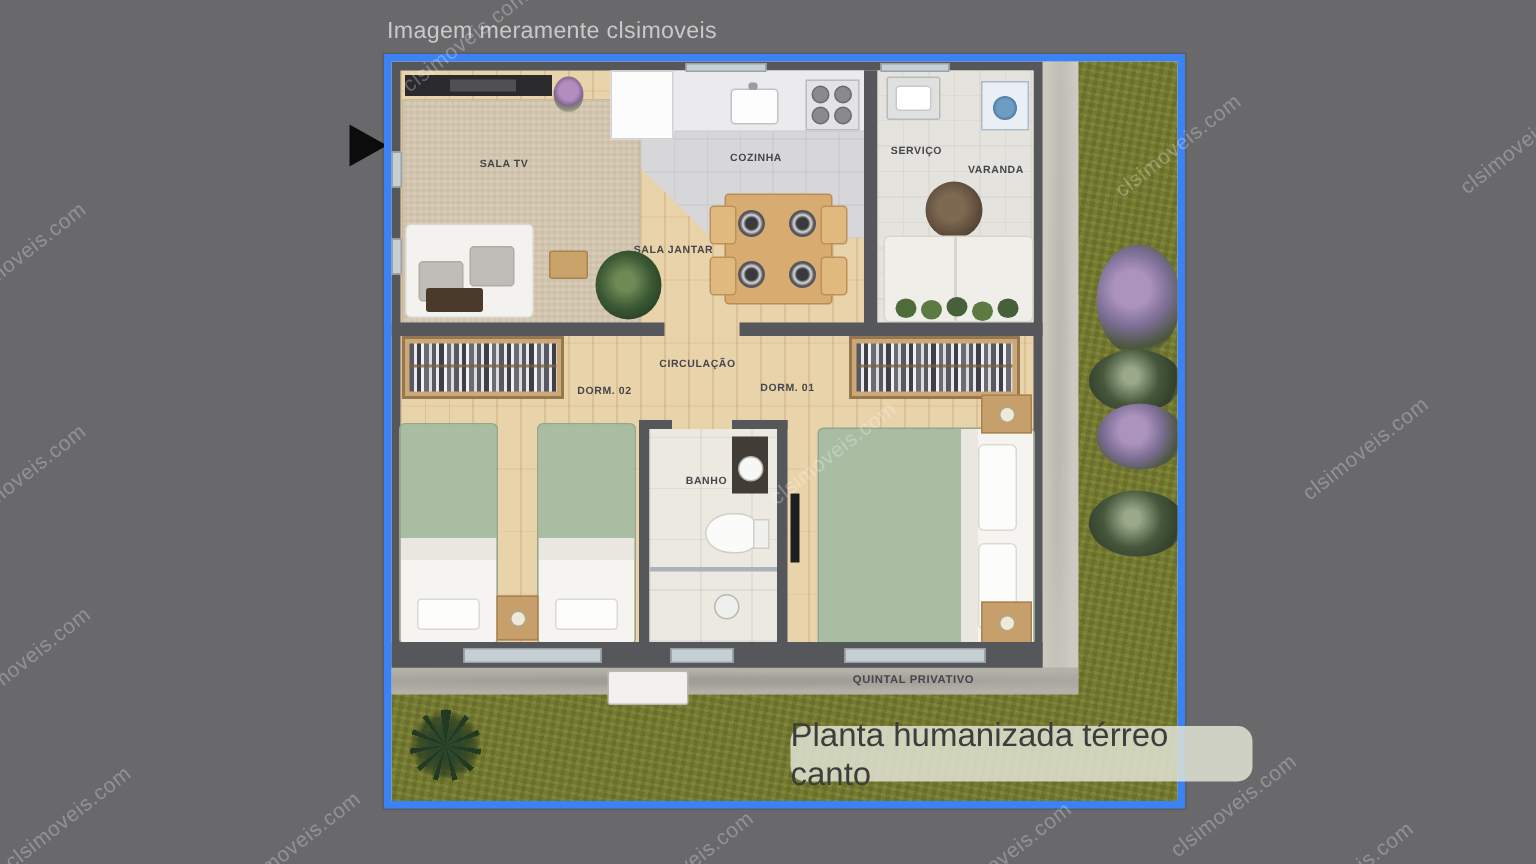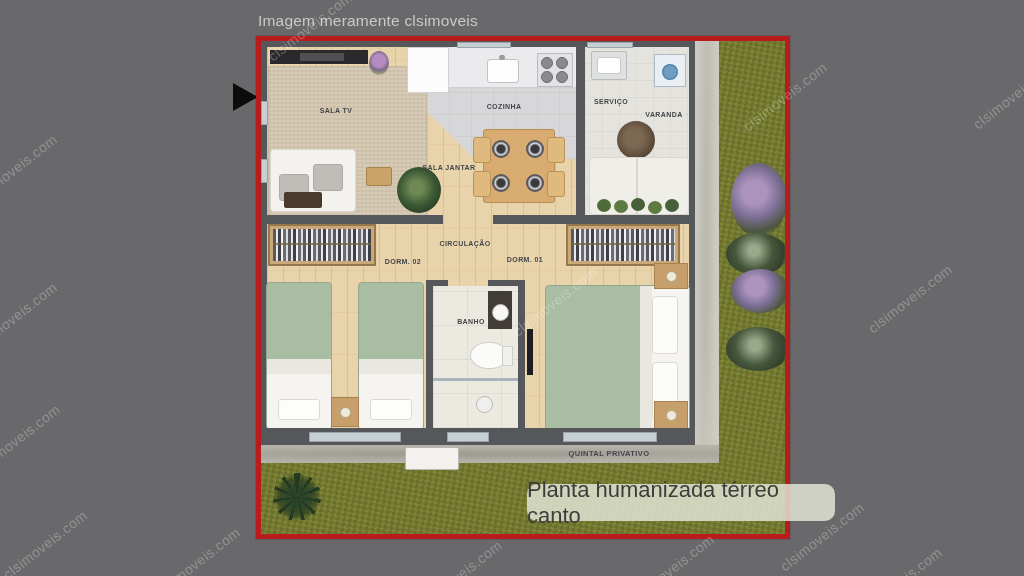--- a/index.html
+++ b/index.html
@@ -8,21 +8,21 @@
 
   
   .disclaimer{position:absolute;left:258px;top:12px;font-size:15.5px;color:#c9c9c9;letter-spacing:.2px;}
 
   
   .nav-arrow{position:absolute;left:233px;top:83px;width:0;height:0;
              border-top:14px solid transparent;border-bottom:14px solid transparent;
              border-left:25px solid #0c0c0c;cursor:pointer;}
 
   
-  .frame{position:absolute;left:256px;top:36px;width:524px;height:493px;background:#b91c1c;
+  .frame{position:absolute;left:256px;top:36px;width:524px;height:493px;background:#3b82f6;
          padding:5px;box-shadow:0 0 0 1px rgba(0,0,0,.12);}
   .plan{position:relative;width:524px;height:493px;overflow:hidden;background:#cdcac2;}
 
   .concrete-right{position:absolute;left:434px;top:0;width:24px;height:422px;background:#cdcac2;
     background-image:radial-gradient(ellipse at 50% 20%,rgba(90,88,78,.14),transparent 60%),
                      radial-gradient(ellipse at 40% 70%,rgba(90,88,78,.12),transparent 55%);}
   .concrete-bottom{position:absolute;left:0;top:404px;width:458px;height:18px;background:#b4b1a9;
     background-image:radial-gradient(ellipse at 25% 50%,rgba(70,68,60,.18),transparent 60%),
                      radial-gradient(ellipse at 75% 50%,rgba(70,68,60,.14),transparent 55%);}
   .grass{background-color:#747a30;

